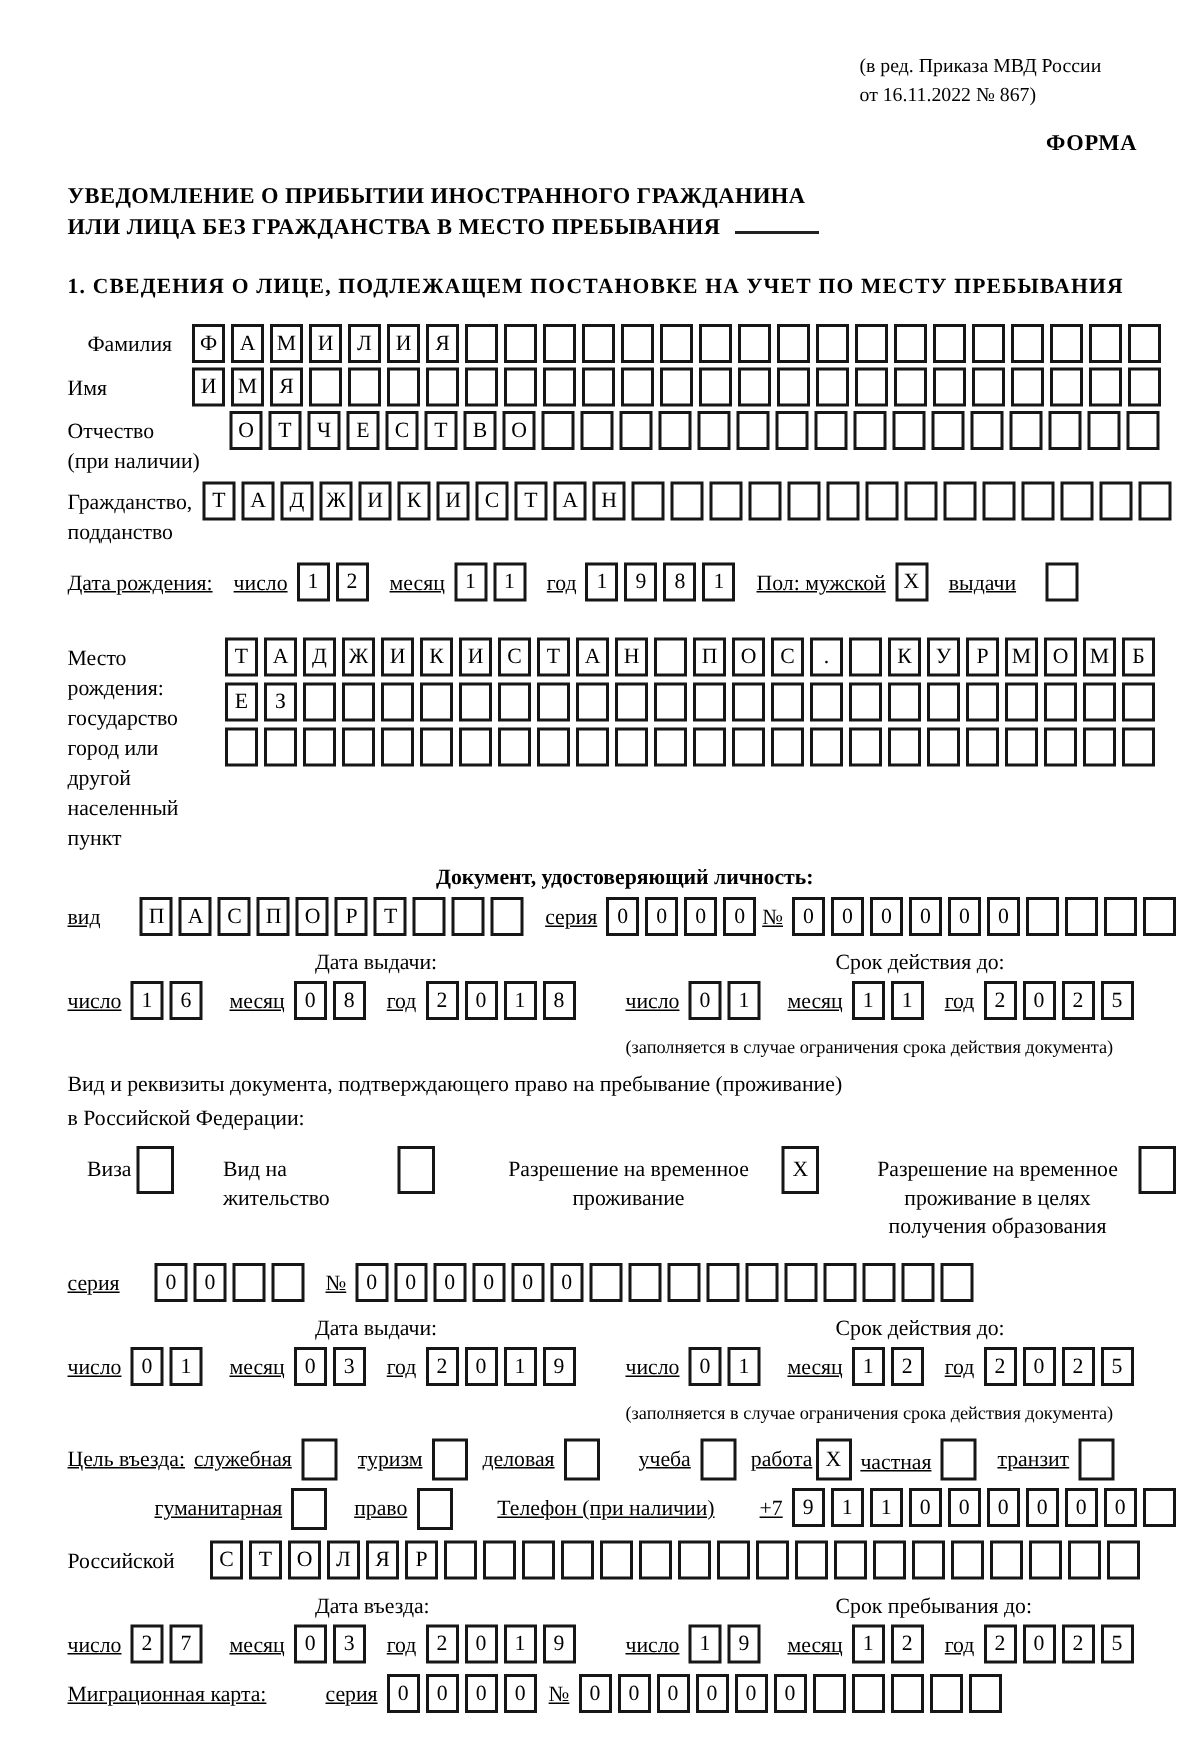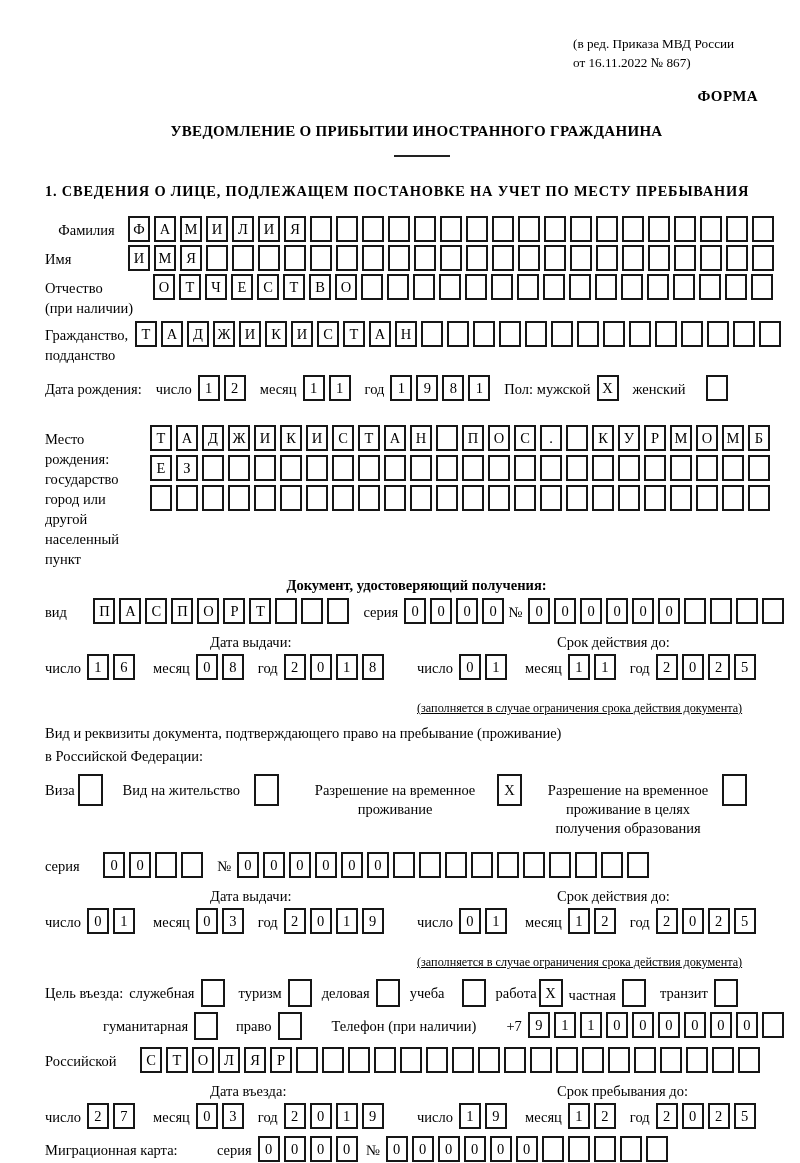--- a/index.html
+++ b/index.html
@@ -10,57 +10,57 @@
     font-family:"Liberation Serif","DejaVu Serif",serif;
     font-size:14.5px;
   }
   .page { padding:30px 12px 0 45px; }
 
   .annex { margin-left:528px; font-size:13.2px; line-height:18.5px; }
   .multiline { white-space:pre-line; }
   .amend { margin-top:5px; }
   .forma { text-align:right; font-weight:bold; font-size:15px; margin:16px 30px 0 0; letter-spacing:0.4px; }
 
-  .title { text-align:center; font-weight:bold; font-size:15px; line-height:21px; margin-top:16px; letter-spacing:0.3px; }
+  .title { font-weight:bold; font-size:15px; line-height:21px; margin-top:16px; letter-spacing:0.3px; }
   .blank-line { display:inline-block; width:56px; border-bottom:2px solid #222; margin-left:10px; }
 
   .sec-heading { font-weight:bold; font-size:14.4px; letter-spacing:0.8px; margin-top:20px; white-space:nowrap; }
 
   .frow { display:flex; align-items:flex-start; margin-top:3px; }
   .flabel { flex:0 0 auto; padding-top:4px; line-height:20px; }
   .w83 { width:83px; } .w108 { width:108px; } .w90 { width:90px; }
   .w105 { width:105px; } .w95 { width:95px; } .w158 { width:158px; }
 
   .cells { display:flex; flex-wrap:nowrap; }
   .cell {
     width:22px; height:26px; flex:0 0 auto;
     border:2px solid #161616; margin-right:4px; background:#fff;
     display:inline-flex; align-items:center; justify-content:center;
     font-size:14.5px;
   }
   .cellrows .cells { margin-bottom:4px; }
   .cellrows .cells:last-child { margin-bottom:0; }
 
-  .lab { padding-top:4px; line-height:20px; white-space:nowrap; }
+  .lab { padding-top:4px; line-height:20px; white-space:nowrap;text-decoration:underline; }
   .gap6 { margin-right:6px; } .gapl10 { margin-left:10px; } .gapl14 { margin-left:14px; }
 
   .doc-heading { text-align:center; font-weight:bold; margin-top:8px; font-size:14.5px; }
 
   .dates2 { display:flex; margin-top:10px; }
   .dcol-left { width:372px; flex:0 0 auto; }
   .dcol-right { flex:1; }
   .dhead { margin-bottom:3px; }
   .dhead-left { margin-left:165px; }
   .dhead-right { margin-left:140px; }
   .dline { display:flex; align-items:flex-start; }
-  .dnote { font-size:12.2px; margin-top:21px; white-space:nowrap;text-decoration:underline; }
+  .dnote { font-size:12.2px; margin-top:11px; white-space:nowrap; }
 
   .intro { margin-top:9px; line-height:21px; }
   .options { display:flex; align-items:flex-start; margin-top:7px; }
-  .optlab { padding-top:7px; line-height:19px; }
+  .optlab { padding-top:7px; line-height:19px;margin-left:13px; }
   .optlab.center { text-align:center; }
   .w185 { width:188px; } .w172 { width:172px; }
   .bigbox .cell { width:25px; height:32px; }
   .midbox .cell { width:24px; height:28px; }
   .opt { display:flex; align-items:flex-start; }
 
   .purpose2 { margin-left:58px; }
 </style>
 </head>
 <body>
@@ -69,21 +69,21 @@
 
   <div class="annex">
     <div class="multiline amend">(в ред. Приказа МВД России
 от 16.11.2022 № 867)</div>
   </div>
 
   <div class="forma">ФОРМА</div>
 
   <div class="title">
     <div>УВЕДОМЛЕНИЕ О ПРИБЫТИИ ИНОСТРАННОГО ГРАЖДАНИНА</div>
-    <div><span class="blank-line"></span></div>
+    <div><span>ИЛИ ЛИЦА БЕЗ ГРАЖДАНСТВА В МЕСТО ПРЕБЫВАНИЯ</span><span class="blank-line"></span></div>
   </div>
 
   <div class="sec-heading">1. СВЕДЕНИЯ О ЛИЦЕ, ПОДЛЕЖАЩЕМ ПОСТАНОВКЕ НА УЧЕТ ПО МЕСТУ ПРЕБЫВАНИЯ</div>
 
   <div class="frow" style="margin-top:16px;text-align:center;">
     <div class="flabel w83">Фамилия</div>
     <div class="cells">
         <span class="cell">Ф</span>
         <span class="cell">А</span>
         <span class="cell">М</span>
@@ -222,21 +222,21 @@
     <span class="cells">
         <span class="cell">1</span>
         <span class="cell">9</span>
         <span class="cell">8</span>
         <span class="cell">1</span>
       </span>
     <span class="lab gapl10 gap6">Пол: мужской</span>
     <span class="cells">
         <span class="cell">X</span>
       </span>
-    <span class="lab gapl10 gap6">женский</span>
+    <span class="lab gapl10 gap6">выдачи</span>
     <span class="cells gapl14">
         <span class="cell"></span>
       </span>
   </div>
 
   <div class="frow" style="margin-top:24px;">
     <div class="flabel w105 multiline">Место рождения:
 государство
 город или другой
 населенный пункт</div>
@@ -315,21 +315,21 @@
           <span class="cell"></span>
           <span class="cell"></span>
           <span class="cell"></span>
           <span class="cell"></span>
           <span class="cell"></span>
           <span class="cell"></span>
         </div>
     </div>
   </div>
 
-  <div class="doc-heading">Документ, удостоверяющий получения:</div>
+  <div class="doc-heading">Документ, удостоверяющий личность:</div>
 
   <div class="frow" style="margin-top:4px;">
     <span class="lab" style="width:58px;">вид</span>
     <span class="cells">
         <span class="cell">П</span>
         <span class="cell">А</span>
         <span class="cell">С</span>
         <span class="cell">П</span>
         <span class="cell">О</span>
         <span class="cell">Р</span>
@@ -528,21 +528,21 @@
         <span class="cells midbox">
           <span class="cell"></span>
         </span>
       </span>
     <span class="opt" style="margin-left:6px;">
         <span class="lab gap6">деловая</span>
         <span class="cells midbox">
           <span class="cell"></span>
         </span>
       </span>
-    <span class="opt" style="margin-left:6px;gap:11px;">
+    <span class="opt" style="margin-left:22px;">
         <span class="lab gap6">учеба</span>
         <span class="cells midbox">
           <span class="cell"></span>
         </span>
       </span>
     <span class="opt" style="margin-left:6px;">
         <span class="lab" style="margin-right:2px;">работа</span>
         <span class="cells midbox">
           <span class="cell">X</span>
         </span>

